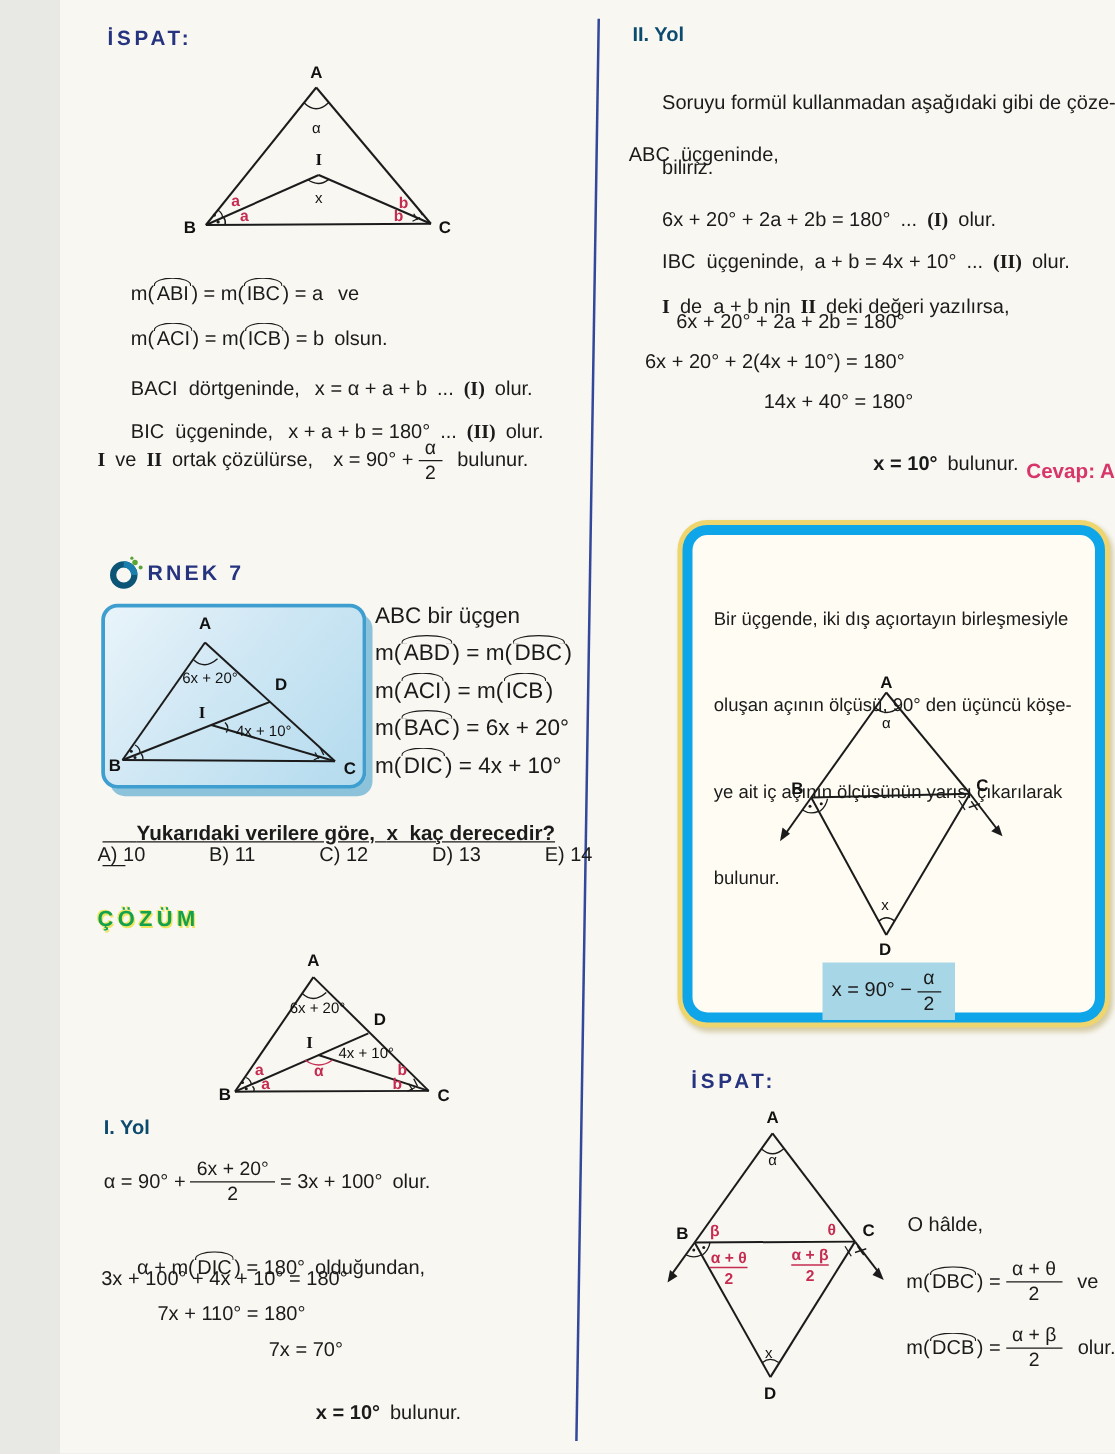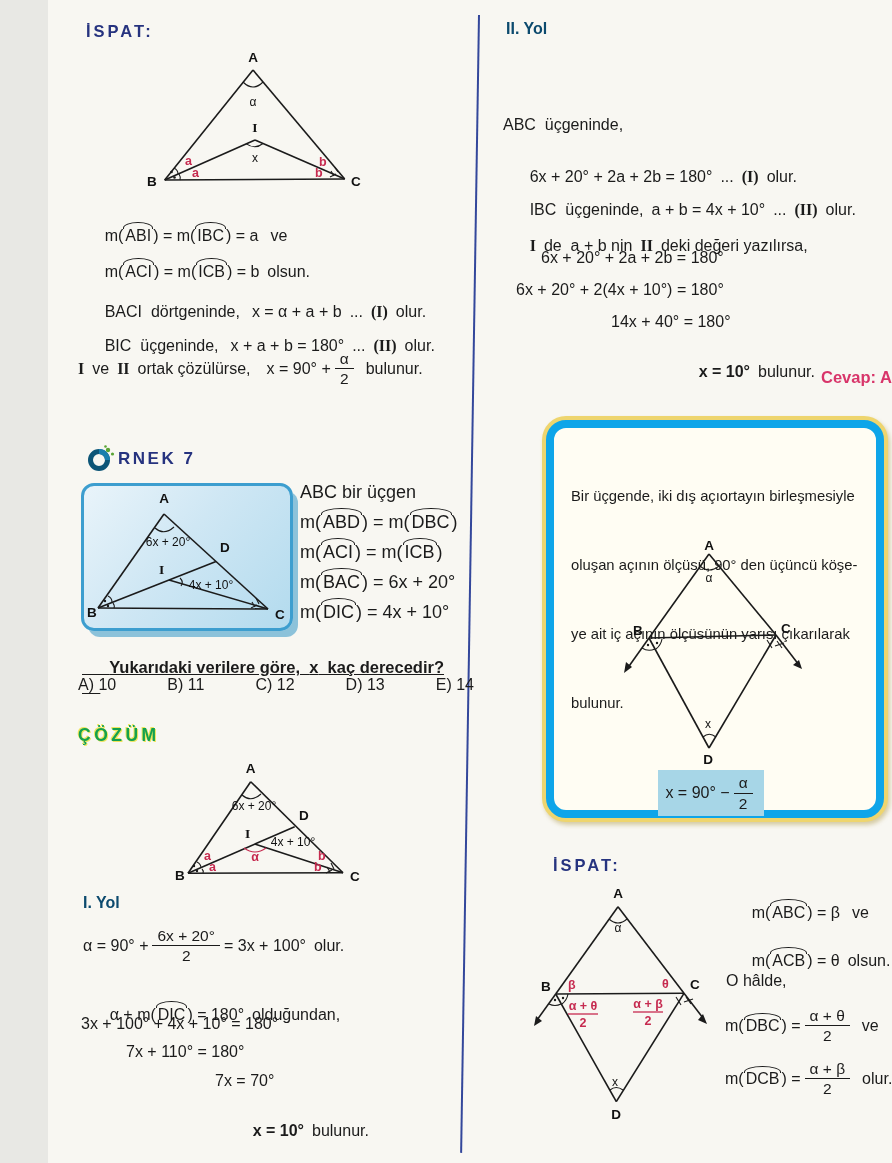--- a/index.html
+++ b/index.html
@@ -213,20 +213,24 @@
     <div class="ml" style="left:137px;top:1051px;">7x = 70°</div>
     <div class="ml" style="left:148px;top:1081px;">
       <span class="bold">x = 10°</span><span class="g8">bulunur.</span>
     </div>
   </div>
 
   <div class="col col-right">
 
     <div class="hpink" style="left:3px;top:0;">II. Yol</div>
 
+    <div class="ml" style="left:0;top:24px;line-height:26px;">
+      <span>Soruyu formül kullanmadan aşağıdaki gibi de çöze-</span><br>
+      <span>biliriz.</span>
+    </div>
     <div class="ml" style="left:0;top:95px;">ABC  üçgeninde,</div>
     <div class="ml" style="left:0;top:127px;">
       <span>6x + 20° + 2a + 2b = 180°</span><span class="g8">...</span><span class="rom g8">(I)</span><span class="g8">olur.</span>
     </div>
     <div class="ml" style="left:0;top:160px;">
       <span>IBC  üçgeninde,</span><span class="g8">a + b = 4x + 10°</span><span class="g8">...</span><span class="rom g8">(II)</span><span class="g8">olur.</span>
     </div>
     <div class="ml" style="left:0;top:196px;">
       <span class="rom">I</span><span class="g8">de  a + b nin</span><span class="rom g8">II</span><span class="g8">deki değeri yazılırsa,</span>
     </div>
@@ -326,26 +330,20 @@
       </g>
       <g>
         <text class="redt" x="120" y="123" text-anchor="middle">α + β</text>
         <line x1="105" y1="127" x2="135" y2="127" stroke="#c62b50" stroke-width="1.3"></line>
         <text class="redt" x="120" y="140" text-anchor="middle">2</text>
       </g>
       <text class="an" x="87" y="201" text-anchor="middle">x</text>
       <text class="vl" x="88" y="234" text-anchor="middle">D</text>
     </svg>
 
-    <div class="ml" style="left:222px;top:863px;">
-      <span>m(</span><span class="hat">ABC</span><span>) = β</span><span class="g12">ve</span>
-    </div>
-    <div class="ml" style="left:222px;top:911px;">
-      <span>m(</span><span class="hat">ACB</span><span>) = θ</span><span class="g8">olsun.</span>
-    </div>
     <div class="ml" style="left:223px;top:951px;">O hâlde,</div>
     <div class="mlf" style="left:222px;top:987px;">
       <span>m(</span><span class="hat">DBC</span><span>) =</span><span class="frac"><span class="num">α + θ</span><span class="den">2</span></span><span class="g8">ve</span>
     </div>
     <div class="mlf" style="left:222px;top:1040px;">
       <span>m(</span><span class="hat">DCB</span><span>) =</span><span class="frac"><span class="num">α + β</span><span class="den">2</span></span><span class="g8">olur.</span>
     </div>
   </div>
 </div>
 

